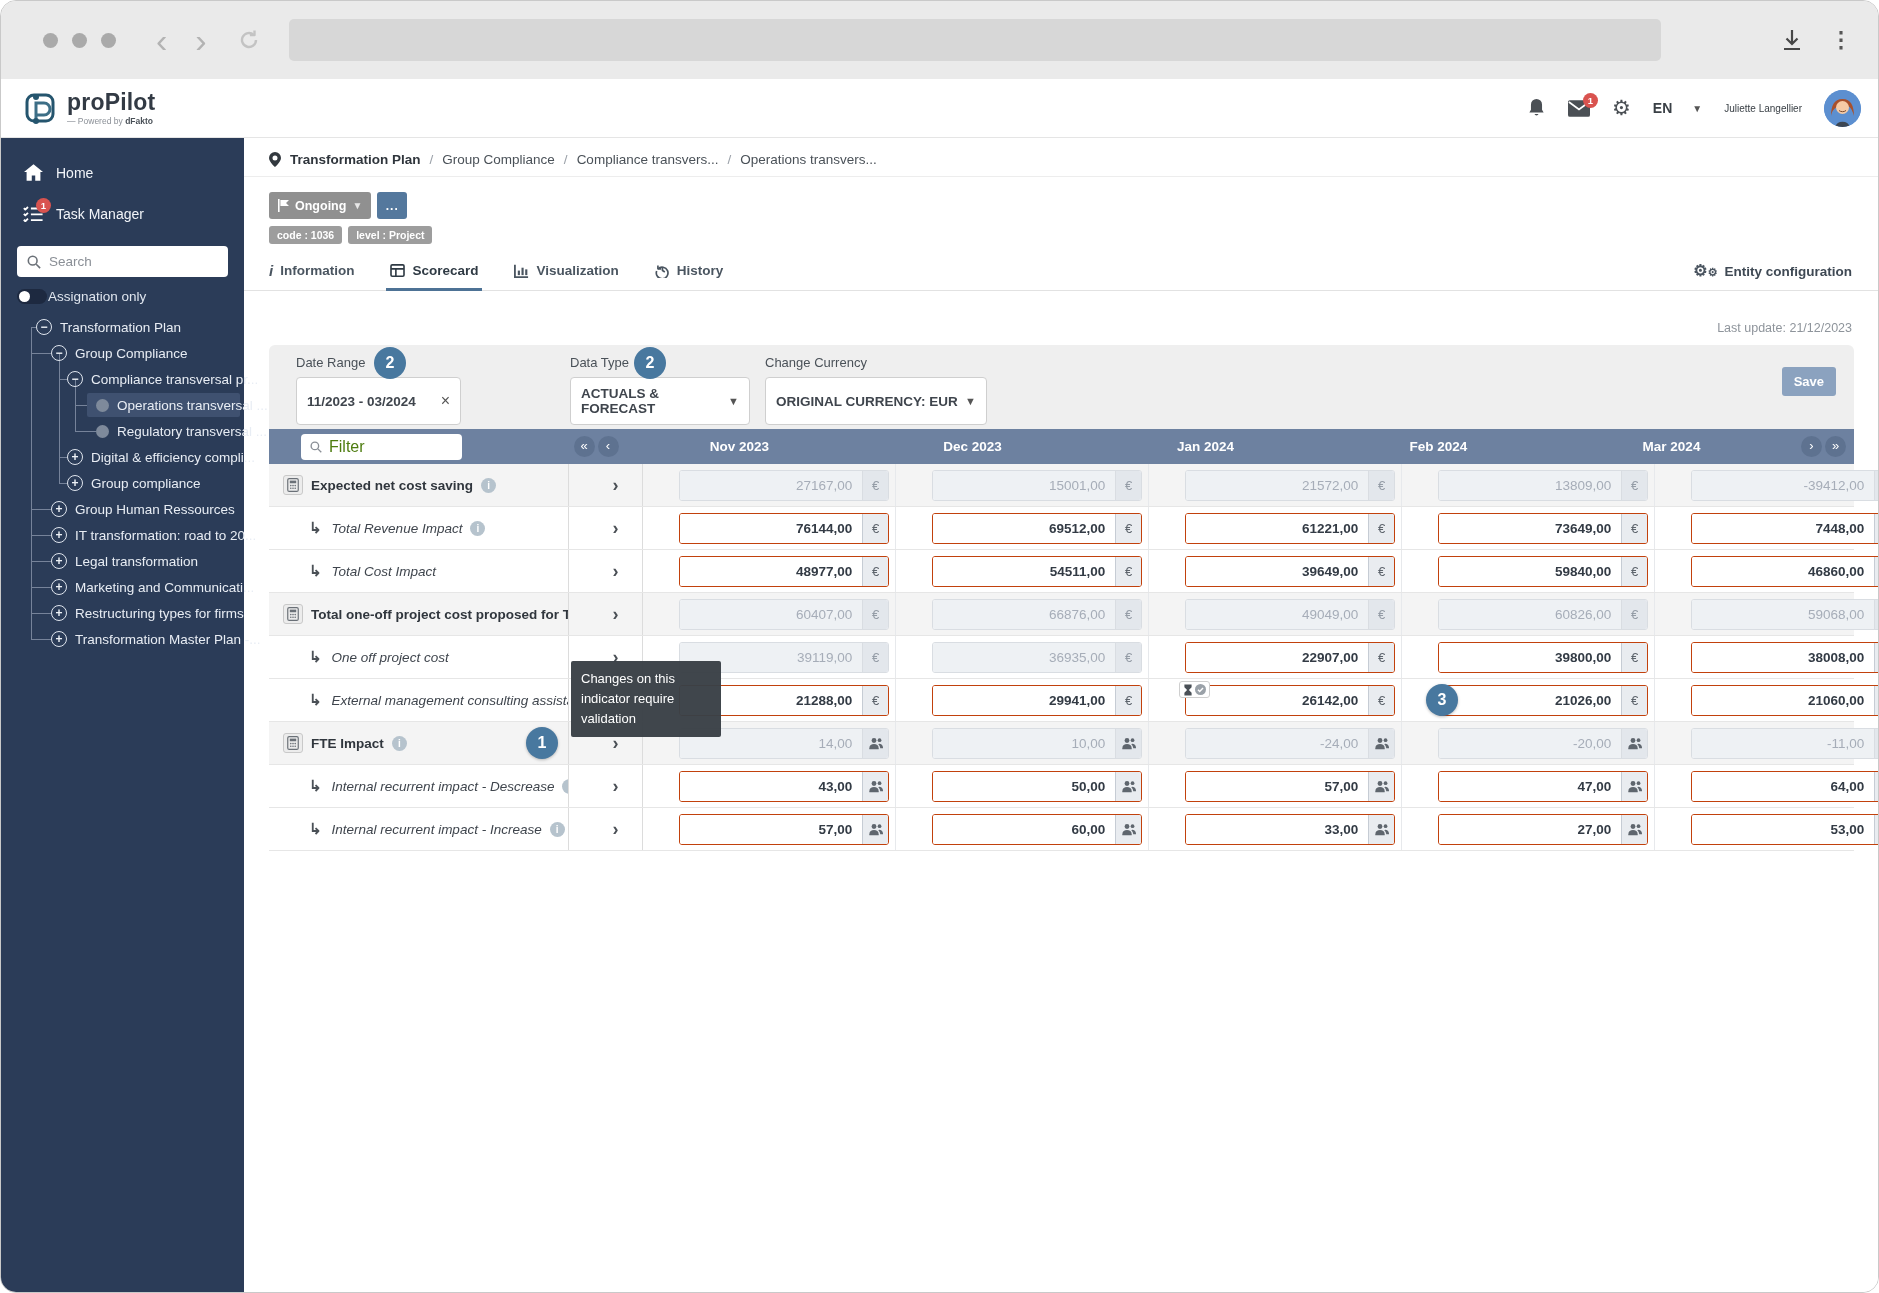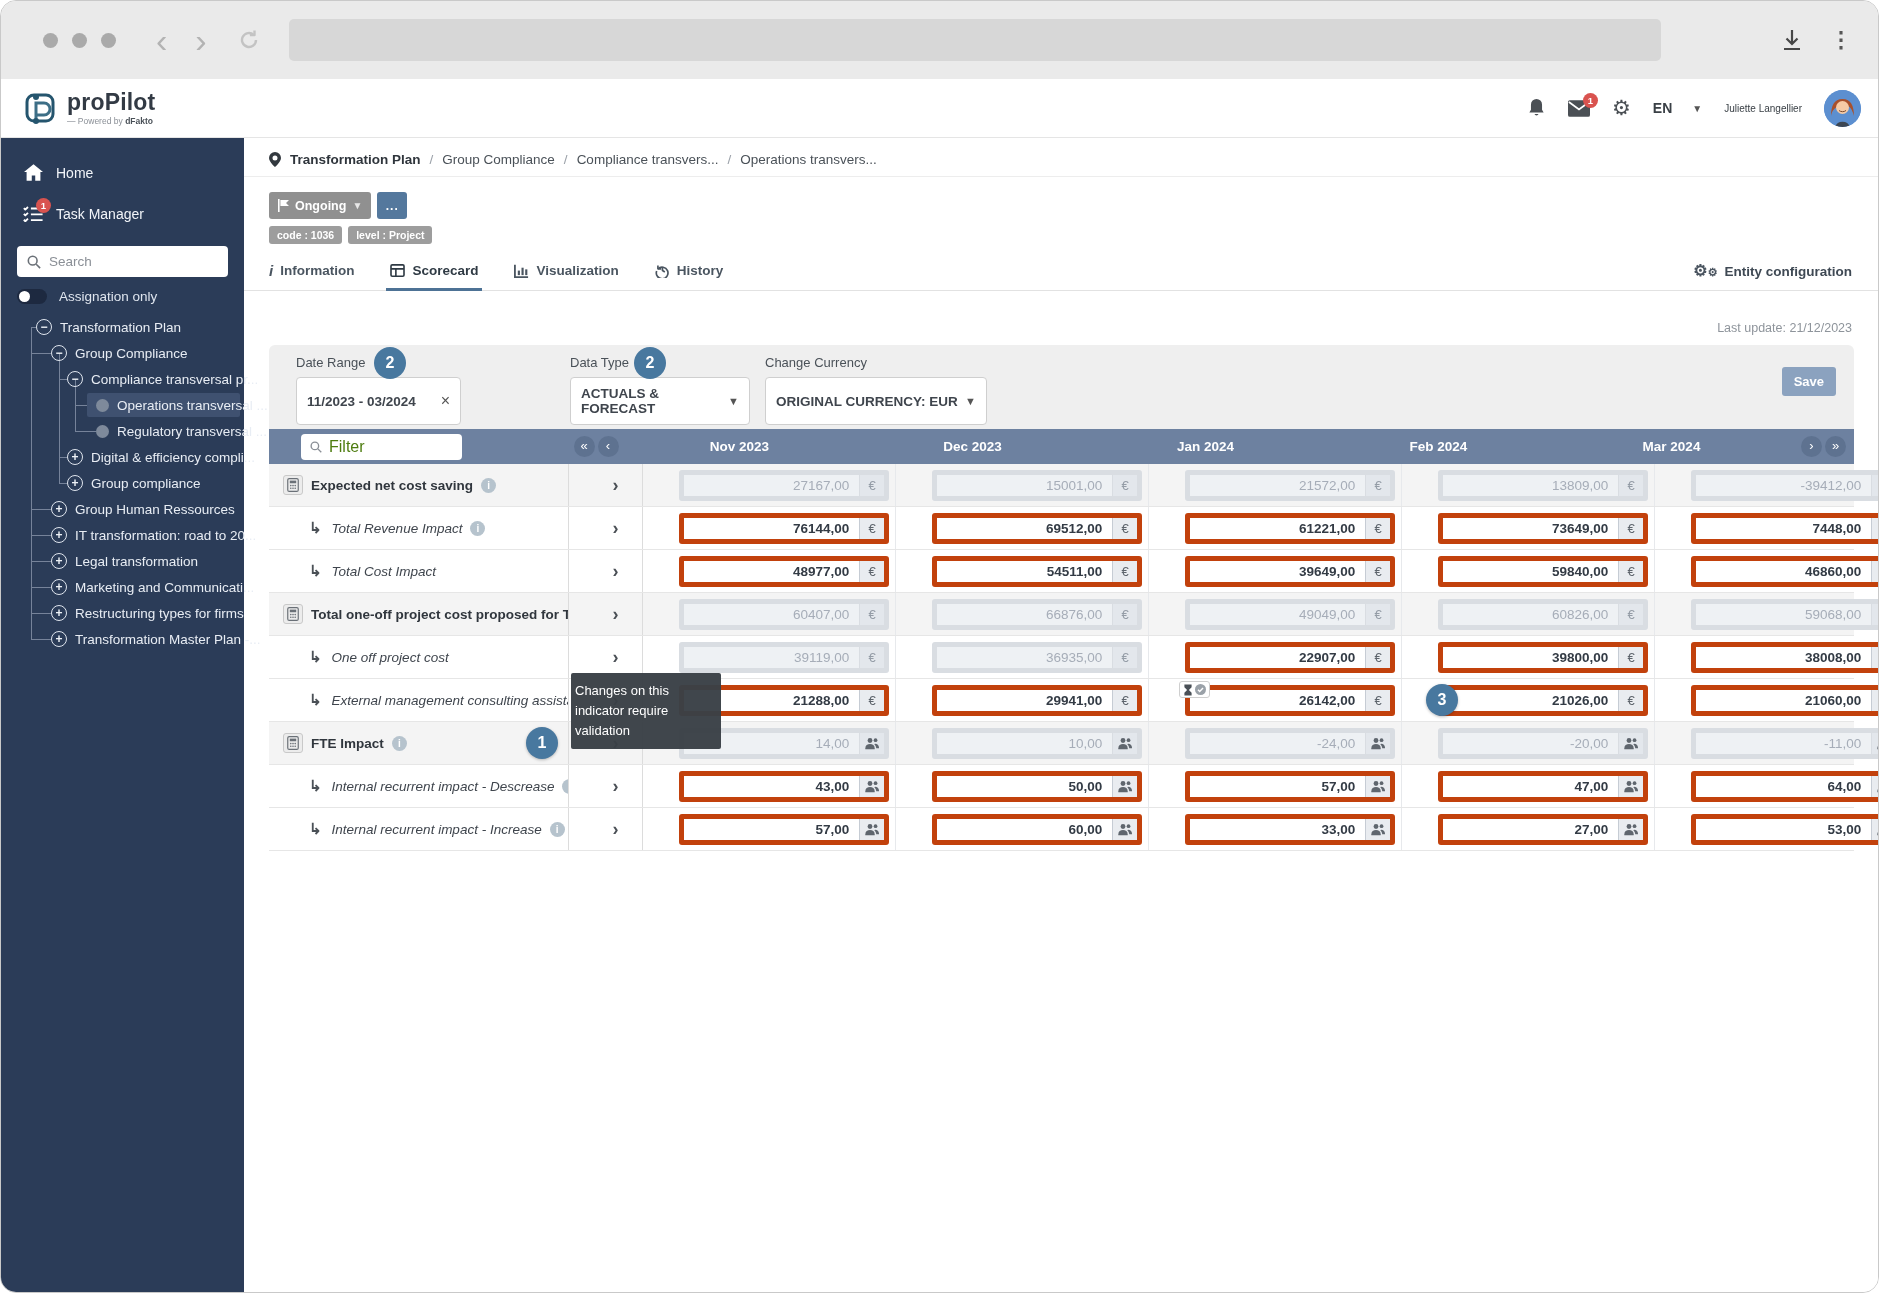--- a/index.html
+++ b/index.html
@@ -36,21 +36,21 @@
   .appbody { display:flex; height:1155px; }
   .sidebar { width:243px; background:#2b3c58; color:#e8ecf2; flex-shrink:0; position:relative; }
   .main { width:1636px; position:relative; background:#fff; }
 
   
   .snav { margin-top:14px; }
   .snav-item { height:41px; display:flex; align-items:center; gap:13px; padding-left:22px; font-size:14px; color:#f2f5f9; cursor:pointer; }
   .snav-ic { position:relative; width:20px; display:flex; justify-content:center; }
   .search-box { margin:12px 16px 12px 16px; height:31px; background:#fff; border-radius:4px; display:flex; align-items:center; gap:8px; padding:0 10px; }
   .search-box .ph { color:#8a8f96; font-size:13.5px; }
-  .toggle-row { display:flex; align-items:center; gap:12px; margin:10px 0 6px 16px; }
+  .toggle-row { display:flex; align-items:center; gap:1px; margin:10px 0 6px 16px; }
   .toggle { width:30px; height:15px; border-radius:8px; background:#1d2940; position:relative; }
   .toggle::after { content:''; position:absolute; left:2px; top:2px; width:11px; height:11px; border-radius:50%; background:#fff; }
   .toggle-label { font-size:13.5px; color:#dfe5ee; }
   .tree { position:relative; margin-top:10px; height:360px; font-size:13.5px; }
   .tguide { position:absolute; width:0; border-left:1px solid #76839a; }
   .tree-item { position:relative; height:26px; display:flex; align-items:center; gap:8px; white-space:nowrap; cursor:pointer; }
   .tree-item::before { content:''; position:absolute; top:13px; border-top:1px solid #76839a; }
   .lvl0 { padding-left:35px; } .lvl0::before { left:30px; width:5px; }
   .lvl1 { padding-left:50px; } .lvl1::before { left:30px; width:20px; }
   .lvl2 { padding-left:66px; } .lvl2::before { left:58px; width:8px; }
@@ -112,31 +112,31 @@
   .c-label { display:flex; align-items:center; gap:8px; padding-left:14px; border-right:1px solid #dcdcdc; position:relative; overflow:hidden; white-space:nowrap; }
   .row-label { font-size:13.5px; color:#30363d; }
   .t-row.calc .row-label { font-weight:700; }
   .t-row.leaf .c-label { padding-left:40px; }
   .t-row.leaf .row-label { font-style:italic; color:#3f454d; }
   .calc-ic { width:20px; height:20px; border-radius:3px; border:1px solid #c9c9c9; background:#ececec; display:flex; align-items:center; justify-content:center; flex-shrink:0; }
   .leaf-arrow { color:#4b5157; font-size:15px; font-weight:700; margin-right:2px; }
   .info-ic { width:15px; height:15px; border-radius:50%; background:#b6c3cd; color:#fff; font-size:10px; font-weight:700; display:inline-flex; align-items:center; justify-content:center; flex-shrink:0; font-style:normal; }
   .c-expand { display:flex; align-items:center; justify-content:center; border-right:1px solid #dcdcdc; color:#4a4f55; font-size:18px; font-weight:600; cursor:pointer; }
   .c-val { position:relative; border-right:1px solid #e7e9ec; display:flex; align-items:center; padding-left:16px; }
-  .inp { display:flex; height:31px; border:5px solid #c2410c; border-radius:3px; overflow:hidden; background:#fff; width:210px; }
+  .inp { display:flex; height:31px; border:1px solid #c2410c; border-radius:3px; overflow:hidden; background:#fff; width:210px; }
   .inp .v { width:184px; display:flex; align-items:center; justify-content:flex-end; padding-right:10px; font-size:13.5px; font-weight:600; color:#333b45; background:#fff; }
   .inp .sfx { width:26px; display:flex; align-items:center; justify-content:center; background:#e9ecf0; border-left:1px solid #c6ccd4; color:#5d646c; font-size:13px; }
   .inp.disabled { border-color:#d9dde2; }
   .inp.disabled .v { background:#eef1f4; color:#a6adb8; font-weight:400; }
   .inp.disabled .sfx { background:#e3e7ec; color:#949ca6; border-left-color:#d9dde2; }
   .c-end { border-left:none; }
   .cell-badge { position:absolute; left:4px; top:5px; z-index:3; box-shadow:0 1px 3px rgba(0,0,0,.25); }
   .rowlab-badge { position:absolute; right:10px; top:5px; z-index:3; box-shadow:0 1px 3px rgba(0,0,0,.25); }
   .pending-pill { position:absolute; left:10px; top:2px; width:31px; height:17px; background:#fff; border:1px solid #cfcfcf; border-radius:3px; display:flex; align-items:center; justify-content:center; gap:2px; z-index:3; }
-  .tooltip { position:absolute; left:302px; top:244px; width:150px; background:rgba(58,64,70,.97); color:#fff; font-size:13px; line-height:1.55; padding:8px 4px; border-radius:2px; z-index:5; }
+  .tooltip { position:absolute; left:302px; top:232px; width:150px; background:rgba(58,64,70,.97); color:#fff; font-size:13px; line-height:1.55; padding:8px 10px; border-radius:2px; z-index:5; }
 
   svg { display:block; }
 </style>
 </head>
 <body>
 
 <div class="window">
 
   <div class="browser">
     <div class="traffic">

